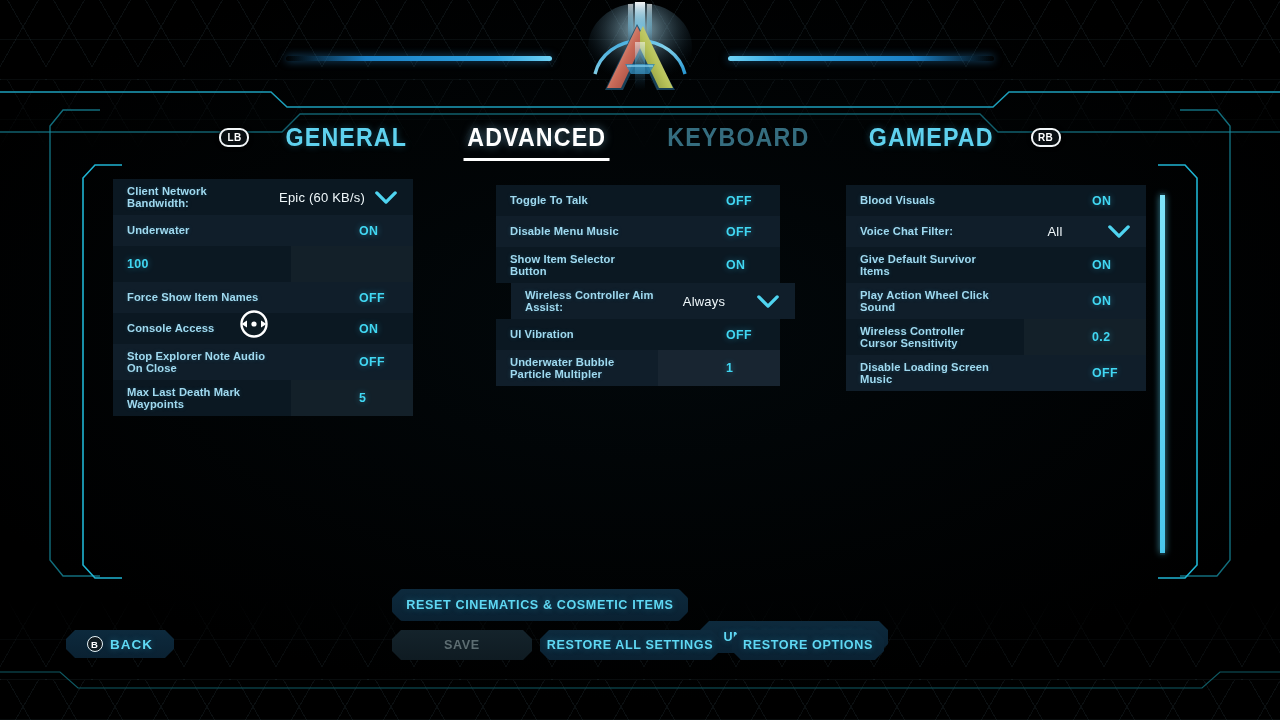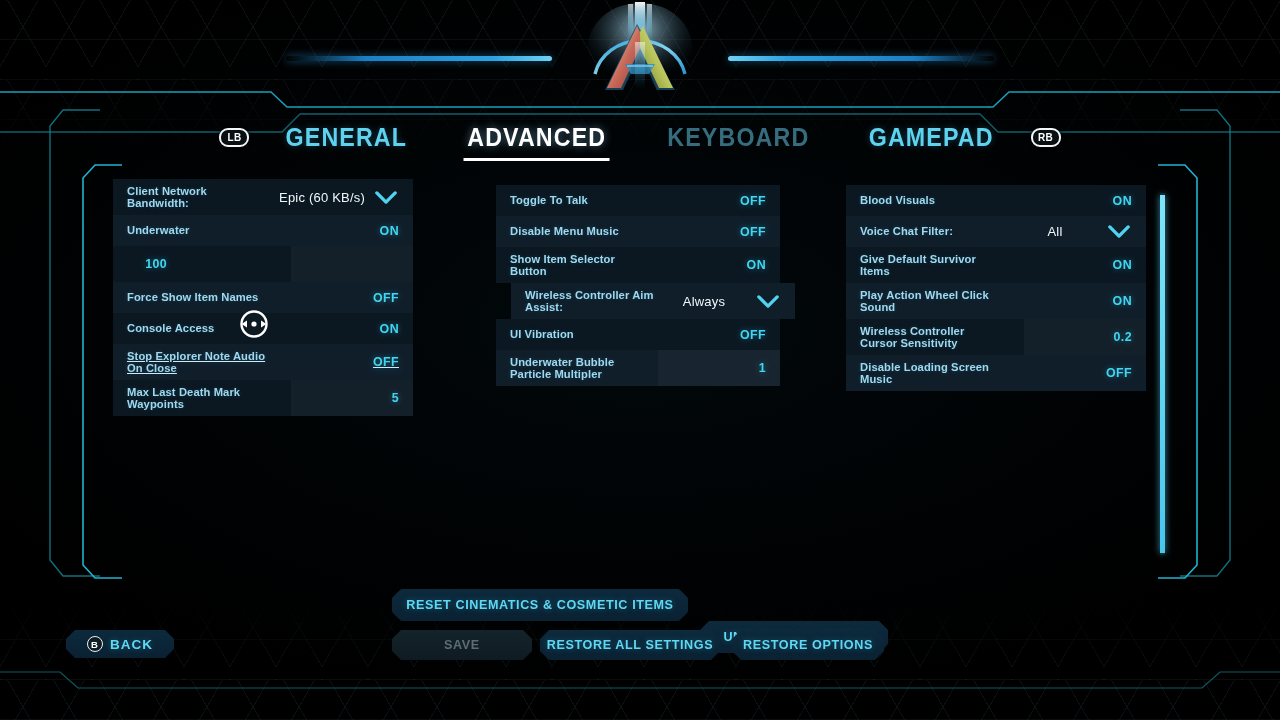--- a/index.html
+++ b/index.html
@@ -91,21 +91,21 @@
   .row.two { height:31px; }
   .rowlabel {
     font-size:11.2px; font-weight:bold; color:#9fd9ef;
     line-height:12.4px; letter-spacing:.1px; flex:1;
     text-shadow:0 0 4px rgba(60,160,200,.25);
   }
   .rowlabel .l2 { display:block; }
   .val {
     font-size:12.4px; font-weight:bold; color:#41d7f2;
     letter-spacing:.4px; text-shadow:0 0 6px rgba(50,200,240,.45);
-    min-width:40px; text-align:right;
+    min-width:40px; text-align:left;
   }
   .valwide { font-size:13px; color:#f0f8fb; font-weight:normal; text-shadow:none;
              min-width:90px; text-align:center; letter-spacing:.2px; }
   .chev { width:26px; display:flex; align-items:center; justify-content:center; margin-left:6px; }
   .chev svg { display:block; }
   .sliderfill {
     position:absolute; right:0; top:0; bottom:0; width:122px;
     background:rgba(255,255,255,.035); pointer-events:none;
   }
   .row > .val, .row > .valwide, .row > .chev { position:relative; z-index:2; }
@@ -244,21 +244,21 @@
       <div class="val">100</div>
     </div>
     <div class="row alt one">
       <div class="rowlabel"><span>Force Show Item Names</span></div>
       <div class="val">OFF</div>
     </div>
     <div class="row  one">
       <div class="rowlabel"><span>Console Access</span></div>
       <div class="val">ON</div>
     </div>
-    <div class="row alt two" style="height: 36px; text-decoration: underline;">
+    <div class="row alt two" style="height: 36px;">
       <div class="rowlabel"><span>Stop Explorer Note Audio</span><span class="l2">On Close</span></div>
       <div class="val">OFF</div>
     </div>
     <div class="row  two" style="height: 36px;">
       <div class="sliderfill"></div>
       <div class="rowlabel"><span>Max Last Death Mark</span><span class="l2">Waypoints</span></div>
       <div class="val">5</div>
     </div>
   </div>
 <div class="col" id="colMid">

